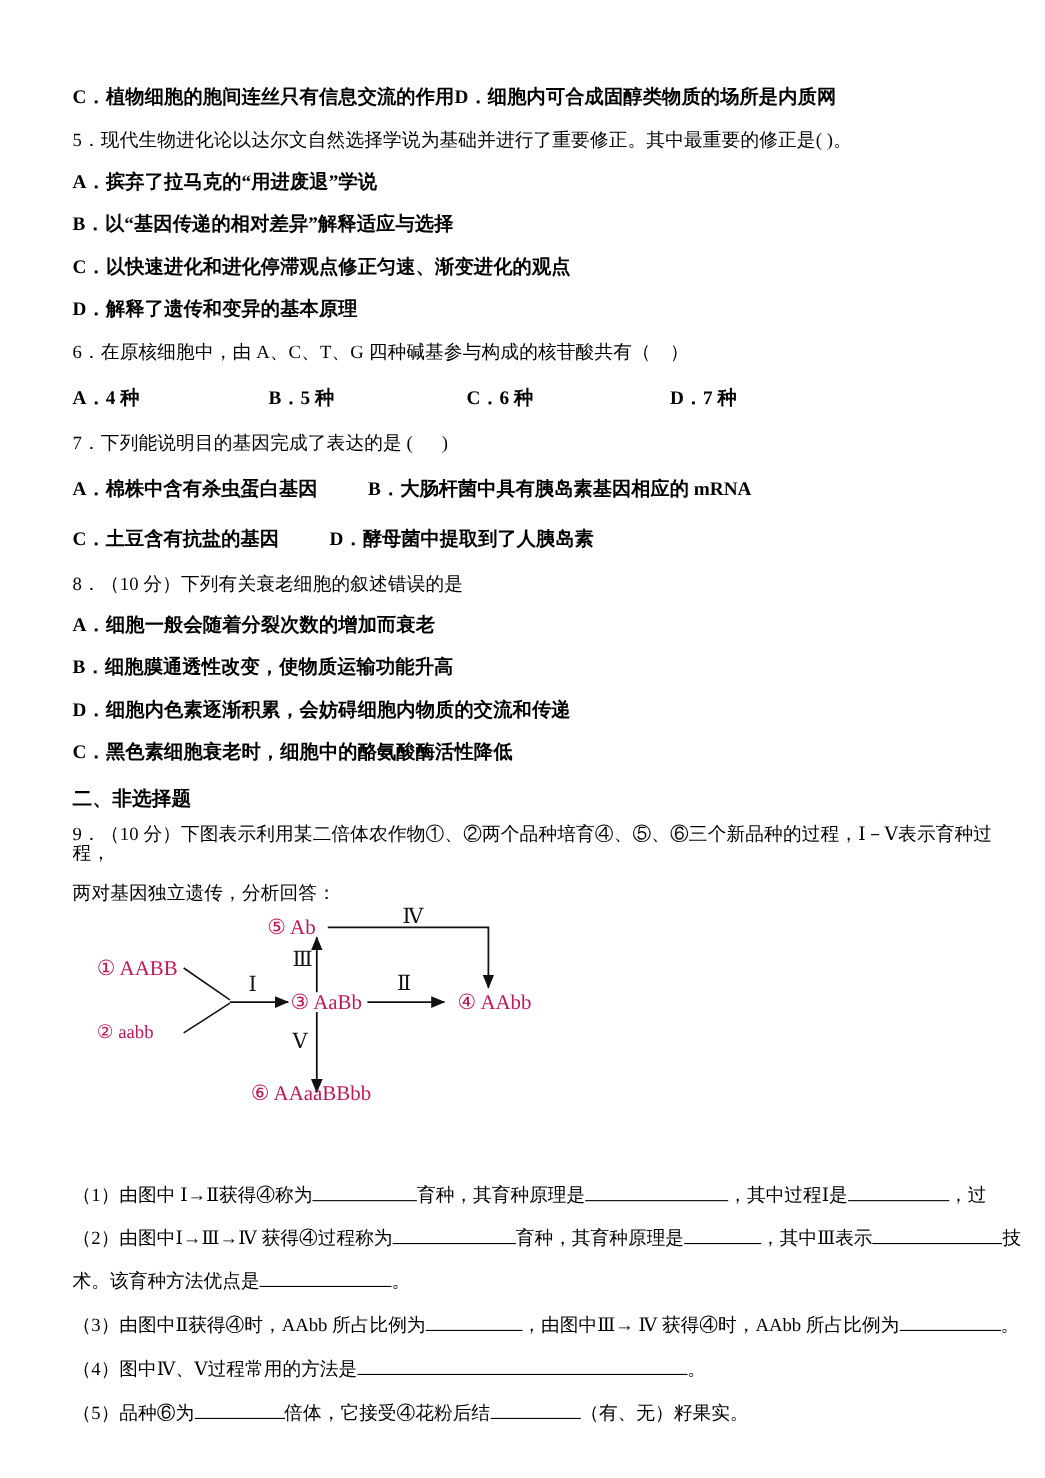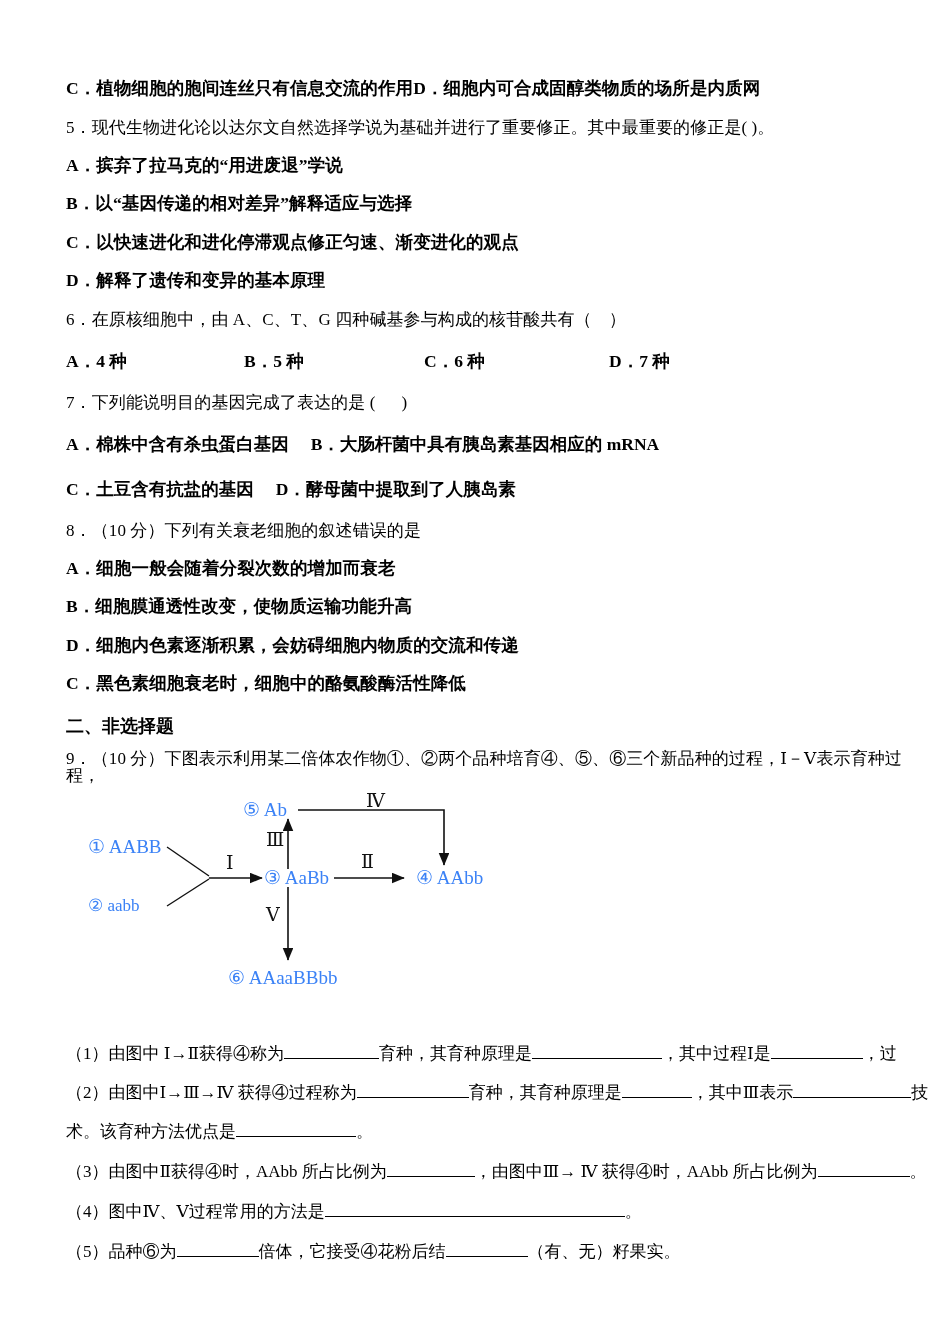--- a/index.html
+++ b/index.html
@@ -64,40 +64,41 @@
   .opt-row > span:nth-child(2) { width: 180px; }
   .opt-row > span:nth-child(3) { width: 185px; }
   .opt-row > span:nth-child(4) { width: auto; }
 
   
   .opt-pair {
     display: flex;
     margin: 0 0 21px 0;
     font-size: 17.5px;
     font-weight: bold;
+    gap: 24px;
   }
   .opt-pair .first { margin-right: 22px; }
 
   
   .diagram-wrap {
     position: relative;
     height: 222px;
     margin: 16px 0 18px 0;
   }
   .diagram {
     position: absolute;
     left: 0;
     top: 0;
   }
   .node {
     position: absolute;
     font-family: "Liberation Serif", "DejaVu Serif", serif;
     font-size: 19px;
     white-space: nowrap;
-    color: #3b82f6;
+    color: #be185d;
   }
   .node.small { font-size: 17px; }
   .proc-label {
     position: absolute;
     font-family: "Liberation Serif", "DejaVu Serif", serif;
     font-size: 19px;
     color: #111;
   }
 
   
@@ -147,20 +148,21 @@
     </div>
 
     <div class="line q-stem">8．（10 分）下列有关衰老细胞的叙述错误的是</div>
     <div class="line opt">A．细胞一般会随着分裂次数的增加而衰老</div>
     <div class="line opt">B．细胞膜通透性改变，使物质运输功能升高</div>
     <div class="line opt">D．细胞内色素逐渐积累，会妨碍细胞内物质的交流和传递</div>
     <div class="line opt">C．黑色素细胞衰老时，细胞中的酪氨酸酶活性降低</div>
 
     <div class="section-title">二、非选择题</div>
     <div class="line q-stem" style="margin-bottom:19px;">9．（10 分）下图表示利用某二倍体农作物①、②两个品种培育④、⑤、⑥三个新品种的过程，Ⅰ－Ⅴ表示育种过程，</div>
+    <div class="line q-stem" style="margin-bottom:4px;">两对基因独立遗传，分析回答：</div>
 
     <div class="diagram-wrap">
       <svg class="diagram" width="560" height="222" viewBox="0 0 560 222">
         <defs>
           <marker id="arrowR" markerWidth="9" markerHeight="9" refX="7.5" refY="3.3" orient="auto" markerUnits="strokeWidth">
             <path d="M0,0 L8,3.3 L0,6.6 z" fill="#111"></path>
           </marker>
           <marker id="arrowU" markerWidth="9" markerHeight="9" refX="7.5" refY="3.3" orient="auto" markerUnits="strokeWidth">
             <path d="M0,0 L8,3.3 L0,6.6 z" fill="#111"></path>
           </marker>
@@ -182,21 +184,21 @@
         <path d="M232,7 L378,7 L378,62" stroke="#111" stroke-width="1.6" fill="none" marker-end="url(#arrowD)"></path>
 
         <path d="M222,84 L222,157" stroke="#111" stroke-width="1.6" fill="none" marker-end="url(#arrowD)"></path>
       </svg>
 
       <span class="node" style="left:22px; top:32px;">① AABB</span>
       <span class="node small" style="left:22px; top:92px;">② aabb</span>
       <span class="node" style="left:198px; top:63px;">③ AaBb</span>
       <span class="node" style="left:350px; top:63px;">④ AAbb</span>
       <span class="node" style="left:177px; top:-5px;">⑤ Ab</span>
-      <span class="node" style="left:162px; top:163px;text-align:right;">⑥ AAaaBBbb</span>
+      <span class="node" style="left:162px; top:146px;text-align:right;">⑥ AAaaBBbb</span>
 
       <span class="proc-label" style="left:160px; top:48px;">Ⅰ</span>
       <span class="proc-label" style="left:295px; top:47px;">Ⅱ</span>
       <span class="proc-label" style="left:200px; top:25px;">Ⅲ</span>
       <span class="proc-label" style="left:300px; top:-14px;">Ⅳ</span>
       <span class="proc-label" style="left:200px; top:100px;">Ⅴ</span>
     </div>
 
     <div class="fill-line">
         <div><span class="nowrap">（1）由图中 Ⅰ→Ⅱ获得④称为</span><span class="blank" style="width: 95px;"></span><span class="nowrap">育种，其育种原理是</span><span class="blank" style="width: 130px;"></span><span class="nowrap">，其中过程Ⅰ是</span><span class="blank" style="width: 92px;"></span><span class="nowrap">，过</span></div>

